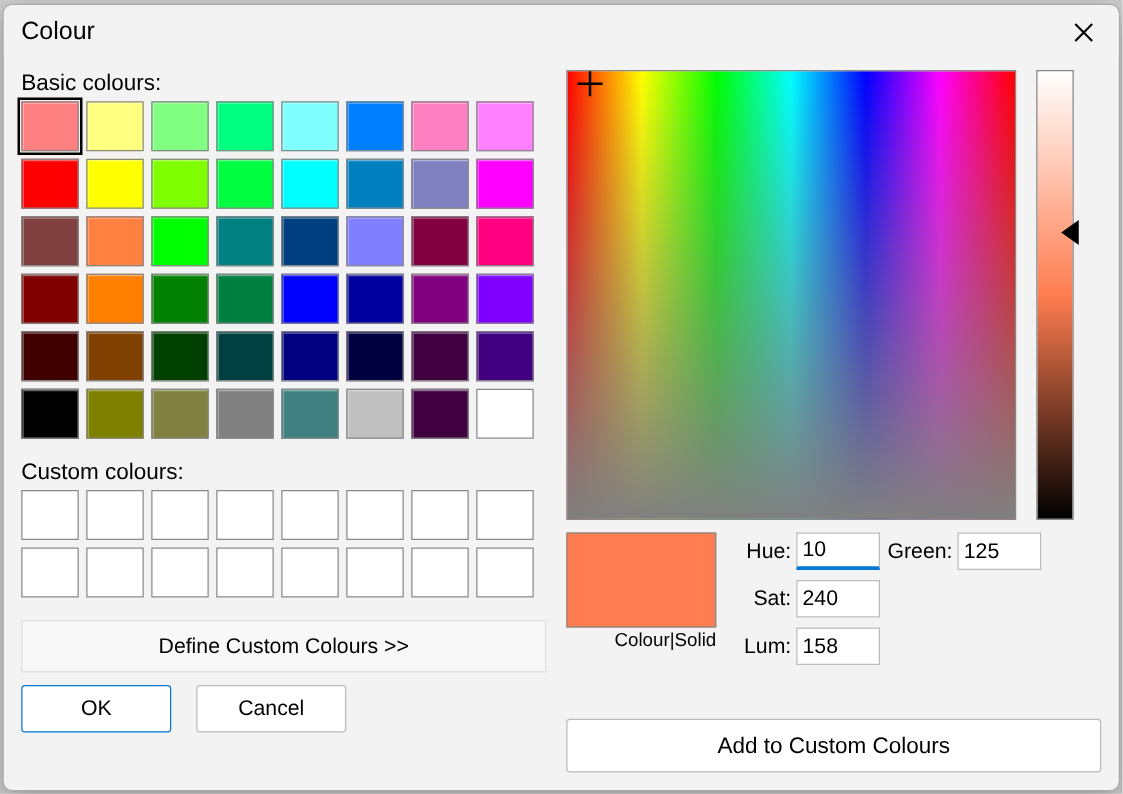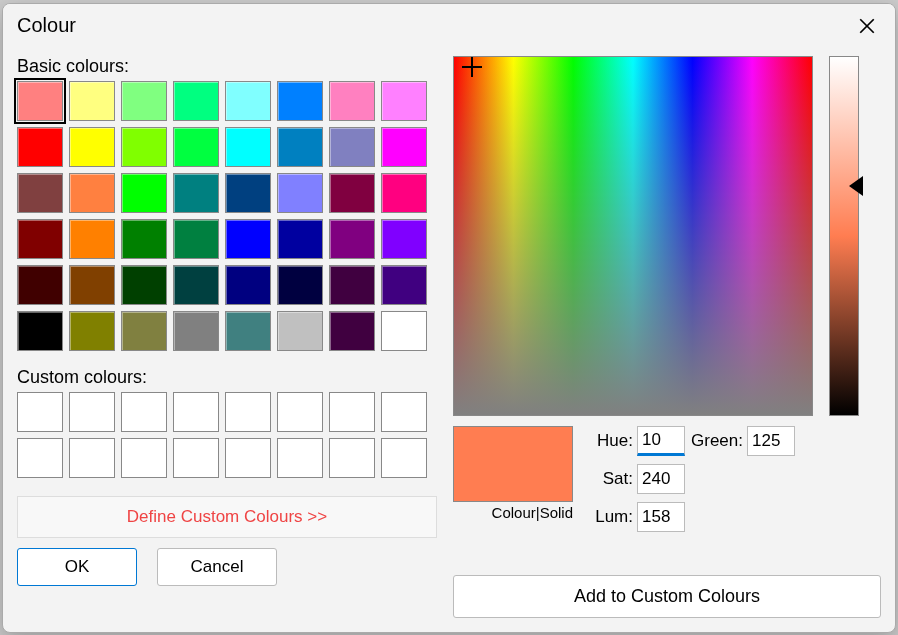--- a/index.html
+++ b/index.html
@@ -92,21 +92,21 @@
     background: #fff;
     border: 1px solid #888;
     cursor: pointer;
     box-shadow: inset 1px 1px 0 rgba(255,255,255,0.5);
   }
   .define-btn {
     width: 100%;
     padding: 10px;
     background: #f8f8f8;
     border: 1px solid #ddd;
-    color: #ef4444;
+    color: #000000;
     font-size: 17px;
     cursor: default;
     margin-bottom: 10px;
   }
   .ok-cancel {
     display: flex;
     gap: 20px;
   }
   .btn {
     padding: 8px 18px;
@@ -211,21 +211,21 @@
     align-items: center;
     justify-content: space-between;
     gap: 4px;
   }
   .val-label {
     font-size: 17px;
     text-align: right;
     min-width: 52px;
   }
   .val-input {
-    width: 48px;
+    width: 67px;
     height: 30px;
     font-size: 17px;
     padding: 2px 4px;
     border: 1px solid #bbb;
     background: #fff;
   }
   .val-input.focused {
     border-bottom: 3px solid #0078d4;
   }
   .add-btn {

